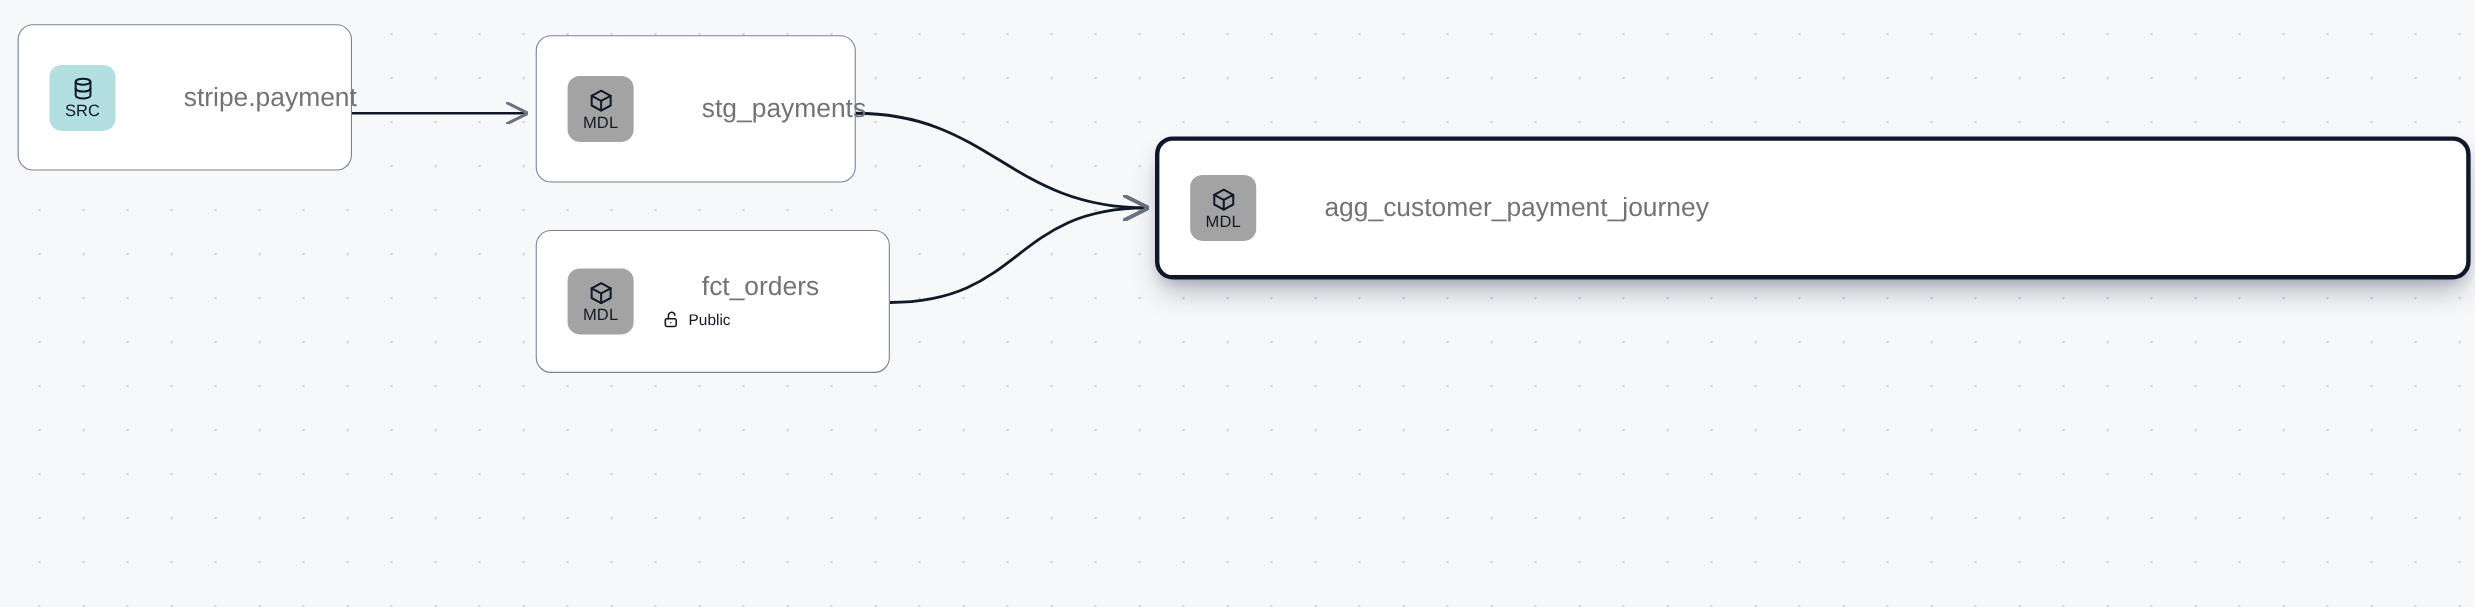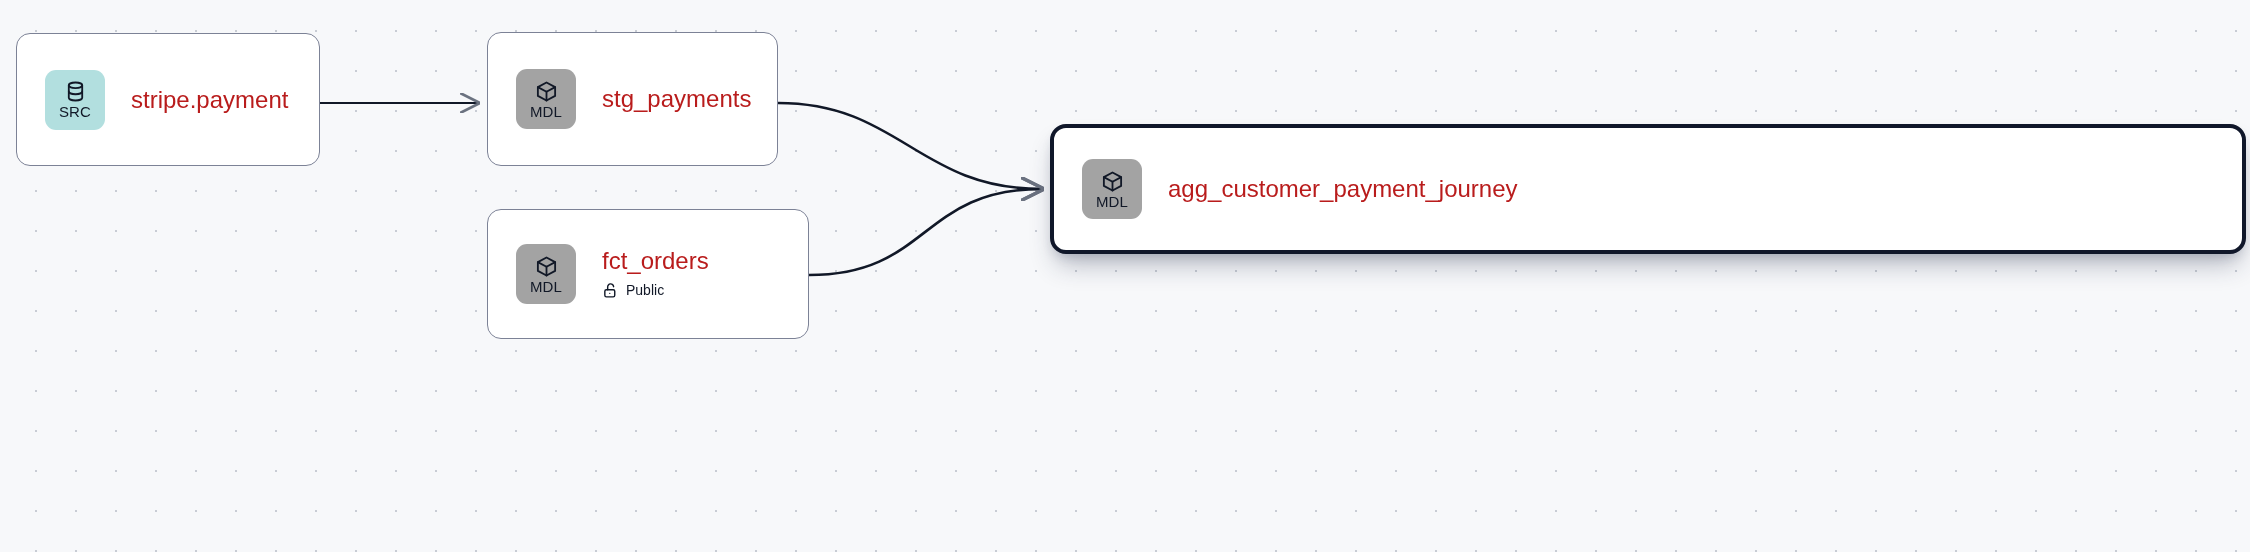--- a/index.html
+++ b/index.html
@@ -79,41 +79,42 @@
     margin-left: 26px;
     display: flex;
     flex-direction: column;
     justify-content: center;
     gap: 4px;
   }
 
   .node-title {
     font-size: 24px;
     line-height: 28px;
-    color: #b91c1c;
+    color: #737373;
     white-space: nowrap;
+    margin-left: 36px;
   }
 
   .node-sub {
     display: flex;
     align-items: center;
     gap: 7px;
     font-size: 14px;
     line-height: 22px;
     color: #111827;
   }
 
   .node-sub svg {
     display: block;
     width: 17px;
     height: 17px;
   }
 
   
-  #node-stripe-payment      { left: 16px;   top: 33px;  width: 304px; height: 133px; text-align: center; }
+  #node-stripe-payment      { left: 16px;   top: 22px;  width: 304px; height: 133px; text-align: center; }
   #node-stg-payments        { left: 487px;  top: 32px;  width: 291px; height: 134px; }
   #node-fct-orders          { left: 487px;  top: 209px; width: 322px; height: 130px; }
   #node-agg-customer        { left: 1050px; top: 124px; width: 1196px; height: 130px; }
 </style>
 </head>
 <body>
 
 <div id="canvas">
 
   <svg id="edge-layer" viewBox="0 0 2250 552" xmlns="http://www.w3.org/2000/svg">

